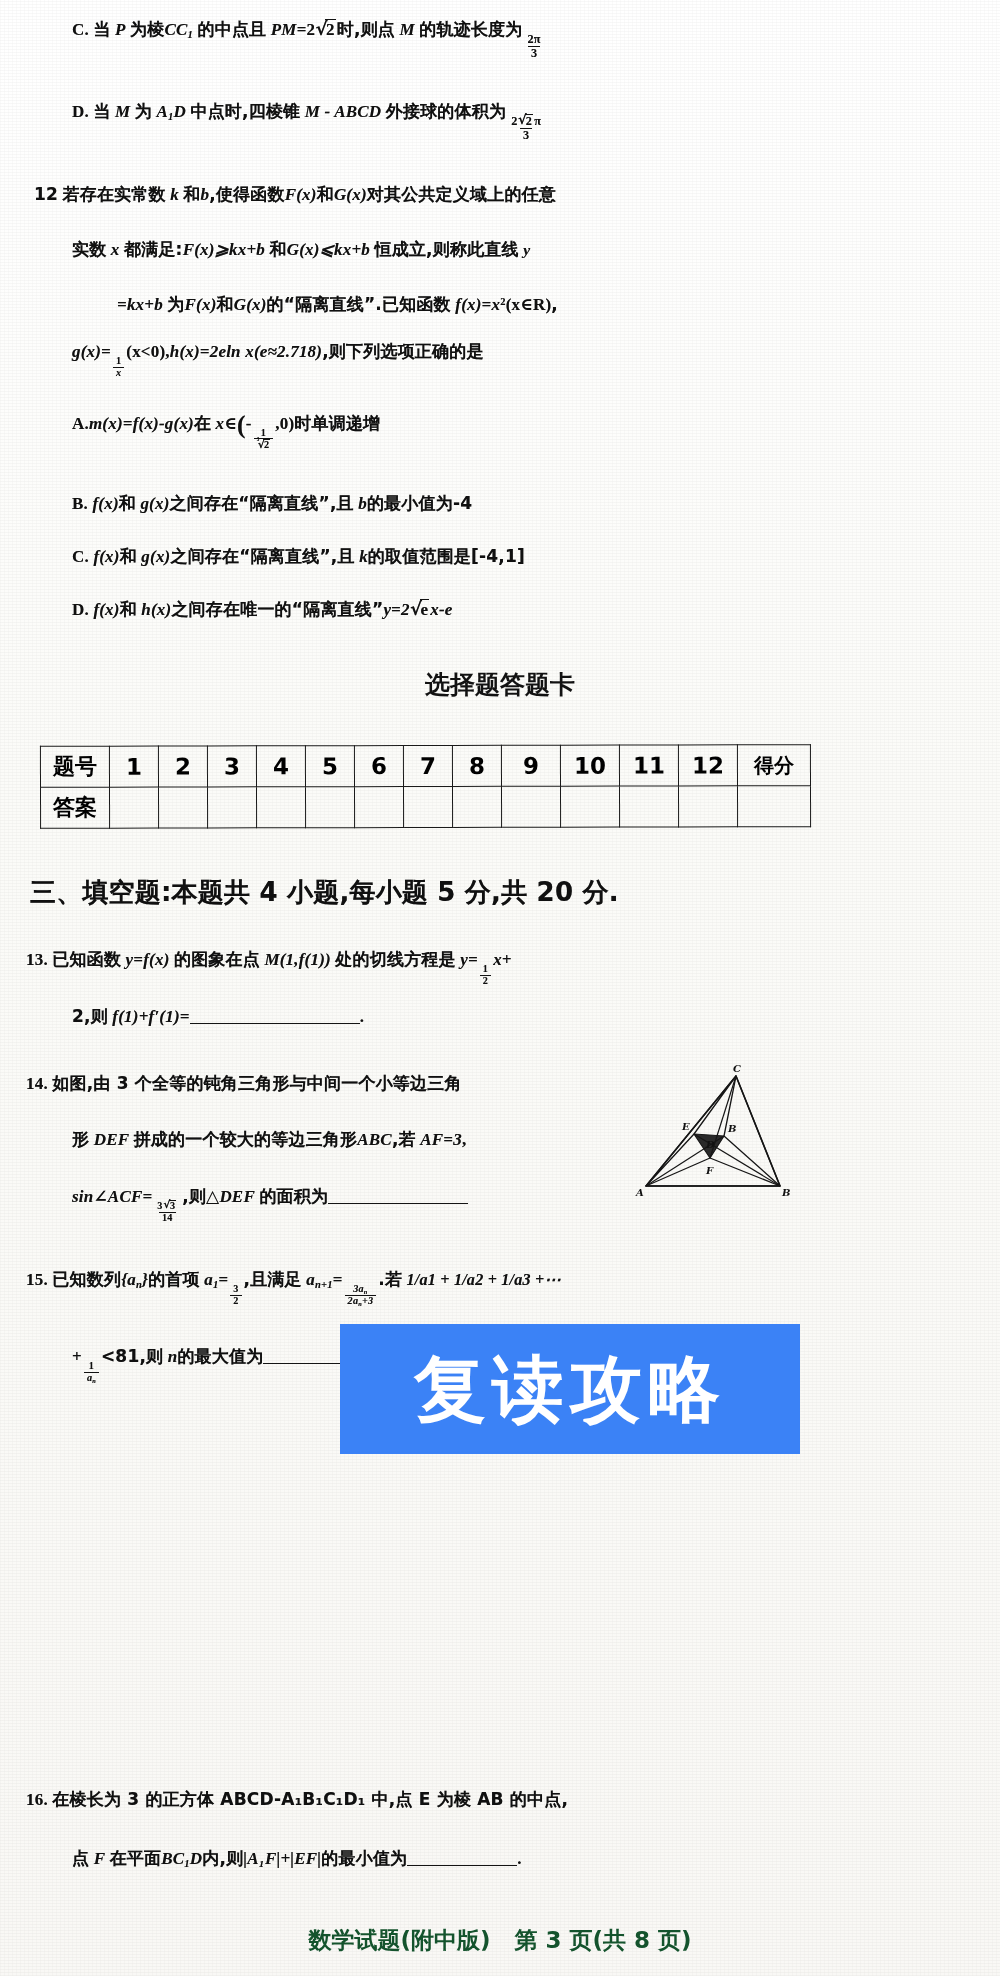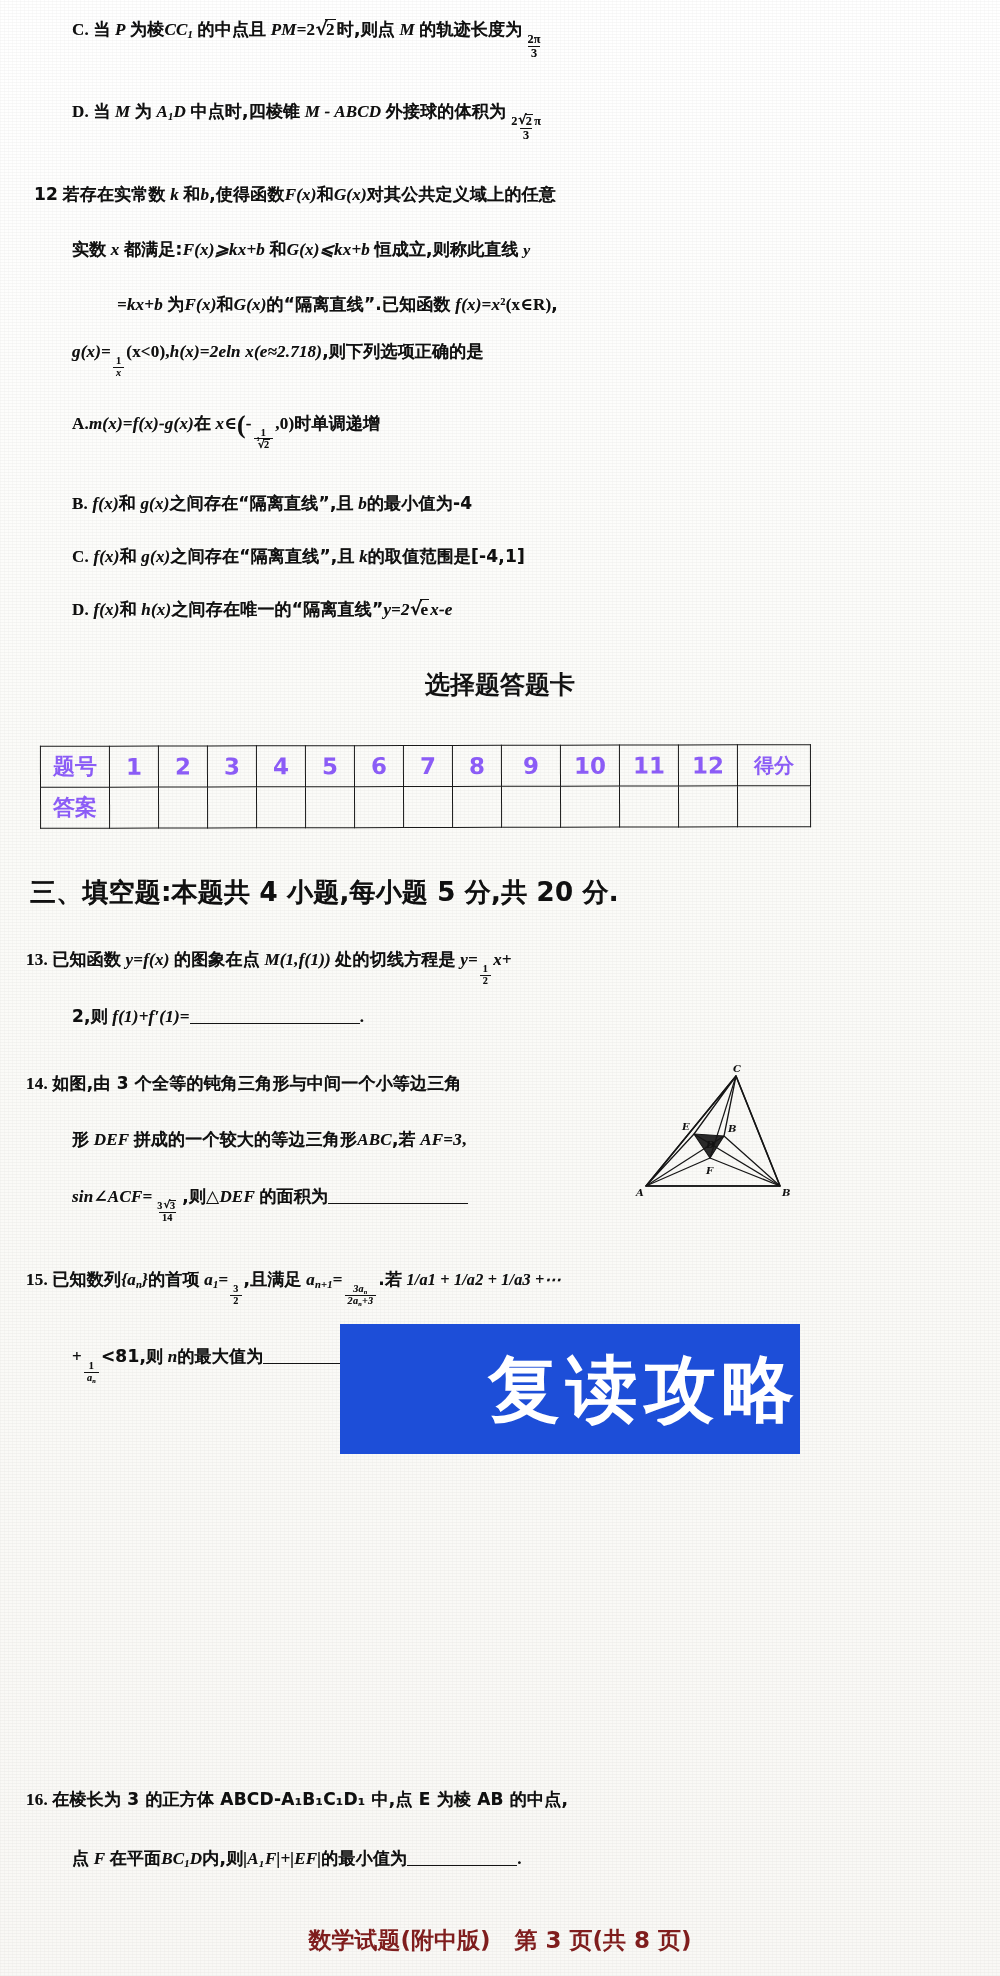--- a/index.html
+++ b/index.html
@@ -76,53 +76,53 @@
     border-collapse:collapse;
     transform:rotate(-0.12deg);
   }
   .tbl td{
     border:1.5px solid #1a1a1a;
     text-align:center;
     font-size:23px;
     font-weight:700;
     height:38px;
     font-family:"DejaVu Sans","Liberation Sans",sans-serif;
-    color:#8b5cf6;
+    color:#000000;
   }
   .tbl td.lbl{width:66px;font-size:22px;}
   .tbl td.num{width:46px;}
   .tbl td.numw{width:56px;}
   .tbl td.score{width:70px;font-size:20px;}
 
   
   .fig{position:absolute;}
   .fig svg{display:block;}
 
   
   .banner{
     position:absolute;
-    background:#1d4ed8;
-    display:flex;align-items:center;justify-content:flex-end;
+    background:#3b82f6;
+    display:flex;align-items:center;justify-content:center;
     box-shadow:0 0 0 0 rgba(0,0,0,0);
   }
   .banner span{
     color:#ffffff;
     font-family:"DejaVu Sans","Liberation Sans",sans-serif;
     font-weight:700;
     font-size:72px;
     letter-spacing:6px;
     line-height:1;
   }
 
   
   .footer{
     position:absolute;width:100%;text-align:center;
     font-size:23px;font-weight:700;
     font-family:"DejaVu Sans","Liberation Sans",sans-serif;
-    color:#7f1d1d;
+    color:#14532d;
   }
   .center{position:absolute;width:100%;text-align:center;}
 </style>
 </head>
 <body>
 
 <div class="paper"></div>
 <div class="grain"></div>
 
 <div class="content">

